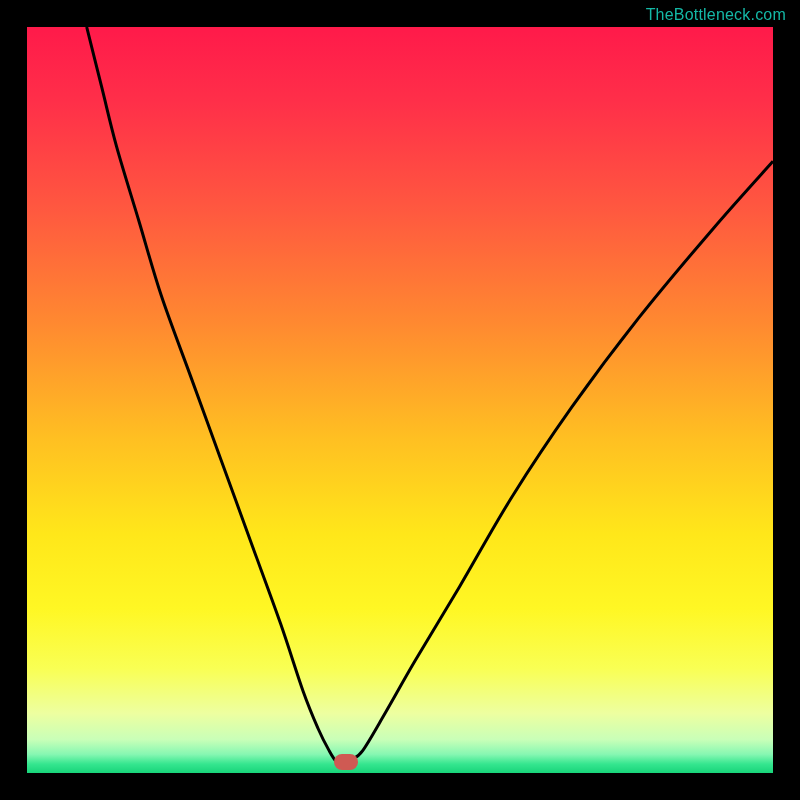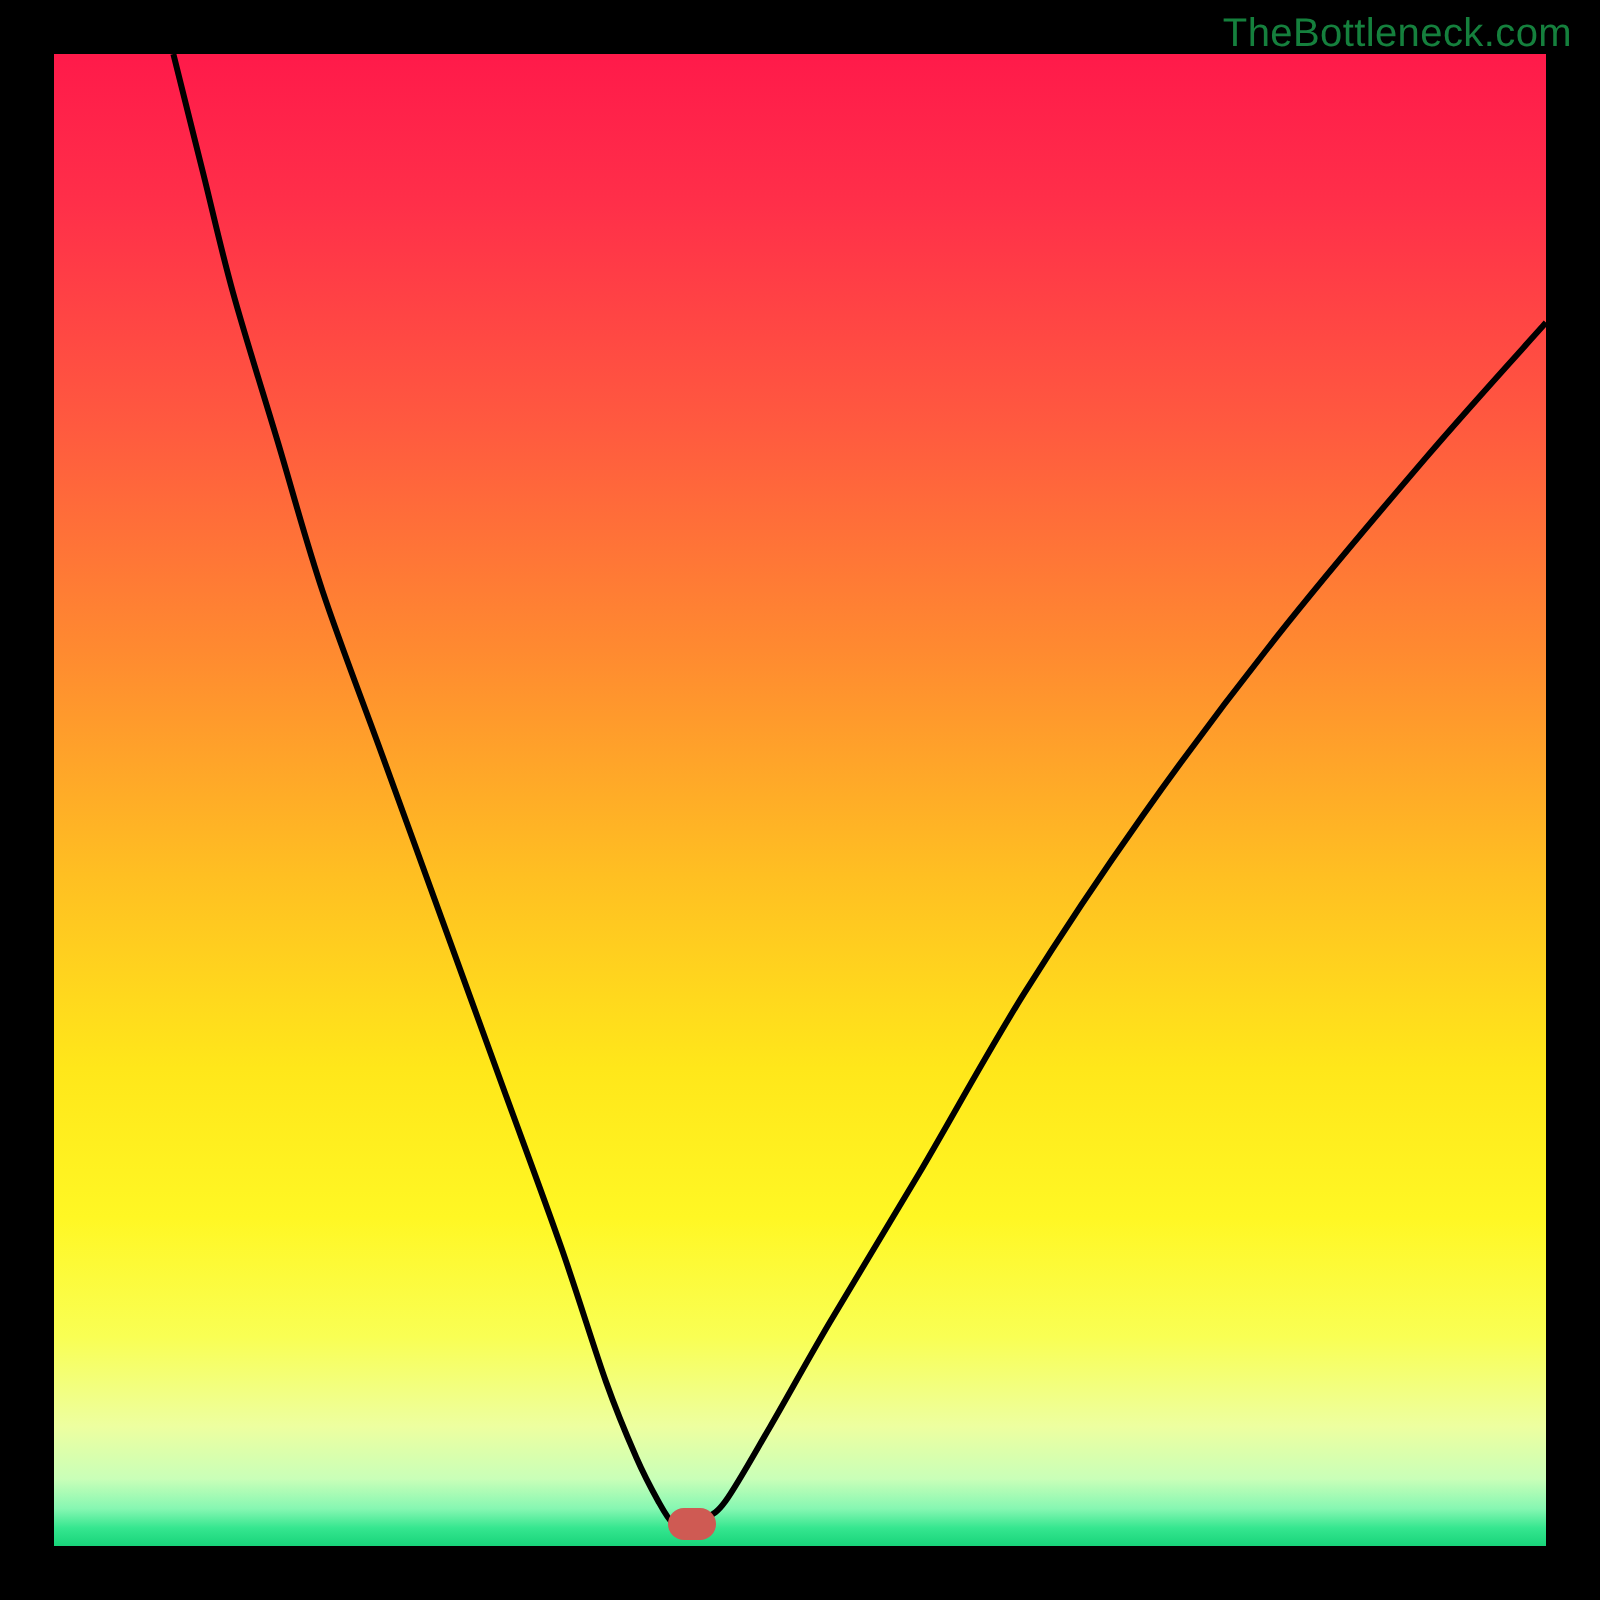--- a/index.html
+++ b/index.html
@@ -14,22 +14,22 @@
   .frame {
     position: relative;
     width: 800px;
     height: 800px;
     background: #000;
   }
   .watermark {
     position: absolute;
     top: 6px;
     right: 14px;
-    color: #15803d;
-    font-size: 20px;
+    color: #14b8a6;
+    font-size: 16px;
     font-weight: 500;
     letter-spacing: 0.2px;
     z-index: 10;
   }
   .plot-area {
     position: absolute;
     left: 27px;
     top: 27px;
     width: 746px;
     height: 746px;

